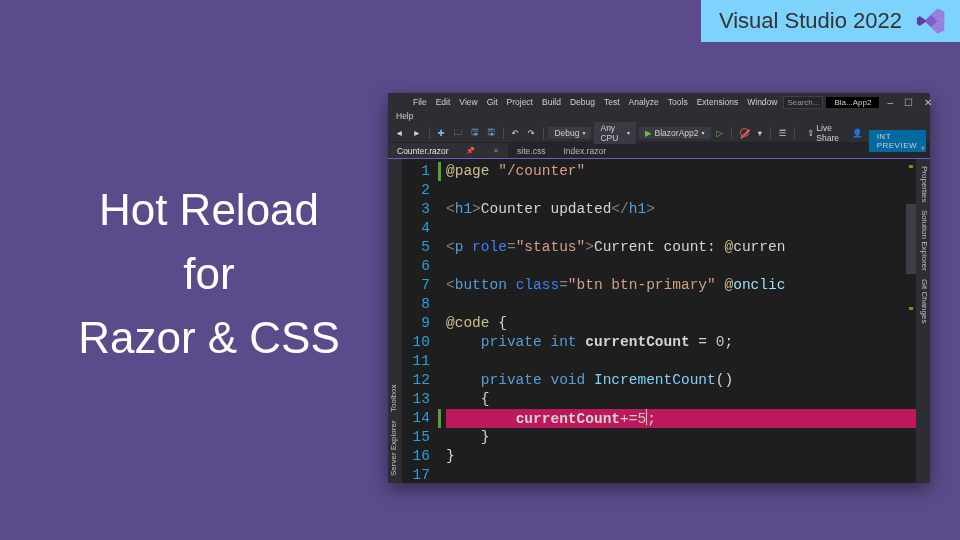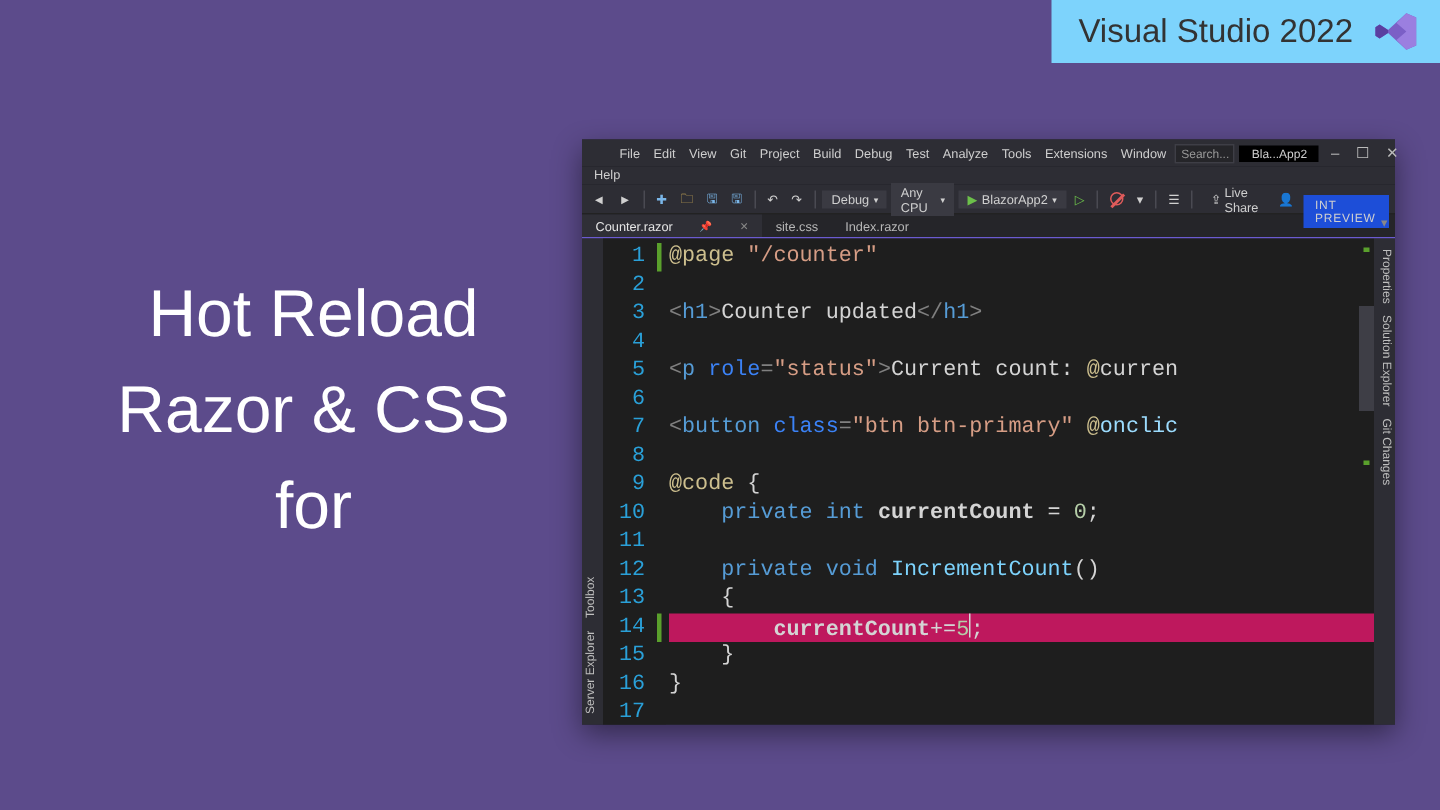--- a/index.html
+++ b/index.html
@@ -111,21 +111,21 @@
   .toolbar .redcircle {
     width: 9px; height: 9px; border: 1.5px solid #e05b5b; border-radius: 50%;
     position: relative;
   }
   .toolbar .redcircle::after {
     content:""; position:absolute; width:12px; height:1.5px;
     background:#e05b5b; transform:rotate(-45deg); top:3.5px; left:-1.5px;
   }
   .toolbar .liveshare { margin-left: 4px; }
   .toolbar .preview {
-    background: #1d4ed8;
+    background: #0369a1;
     color: #cfcfcf;
     padding: 2px 8px;
     font-size: 8px;
     letter-spacing: .5px;
     margin-left: auto;
     margin-top: 16px;
   }
 
   
   .doctabs {
@@ -247,22 +247,22 @@
   <span>Visual Studio 2022</span>
   <svg viewBox="0 0 32 32">
     <path fill="#7b5fc6" d="M23 3 L30 6 V26 L23 29 L10 17 L4 21 L1 19 V13 L4 11 L10 15 Z"></path>
     <path fill="#9b7fe0" d="M23 3 L30 6 V26 L23 29 L16 22 L23 16 L16 10 Z"></path>
     <path fill="#5a3fa0" d="M10 15 L4 11 L1 13 V19 L4 21 L10 17 Z"></path>
   </svg>
 </div>
 
 <div class="headline">
   <div>Hot Reload</div>
+  <div>for</div>
   <div>Razor &amp; CSS</div>
-  <div>for</div>
 </div>
 
 <div class="ide">
 
   <div class="menubar">
     <svg class="logo" viewBox="0 0 32 32">
       <path fill="#b49cf0" d="M23 3 L30 6 V26 L23 29 L10 17 L4 21 L1 19 V13 L4 11 L10 15 Z"></path>
     </svg>
     <span class="m">File</span>
     <span class="m">Edit</span>

